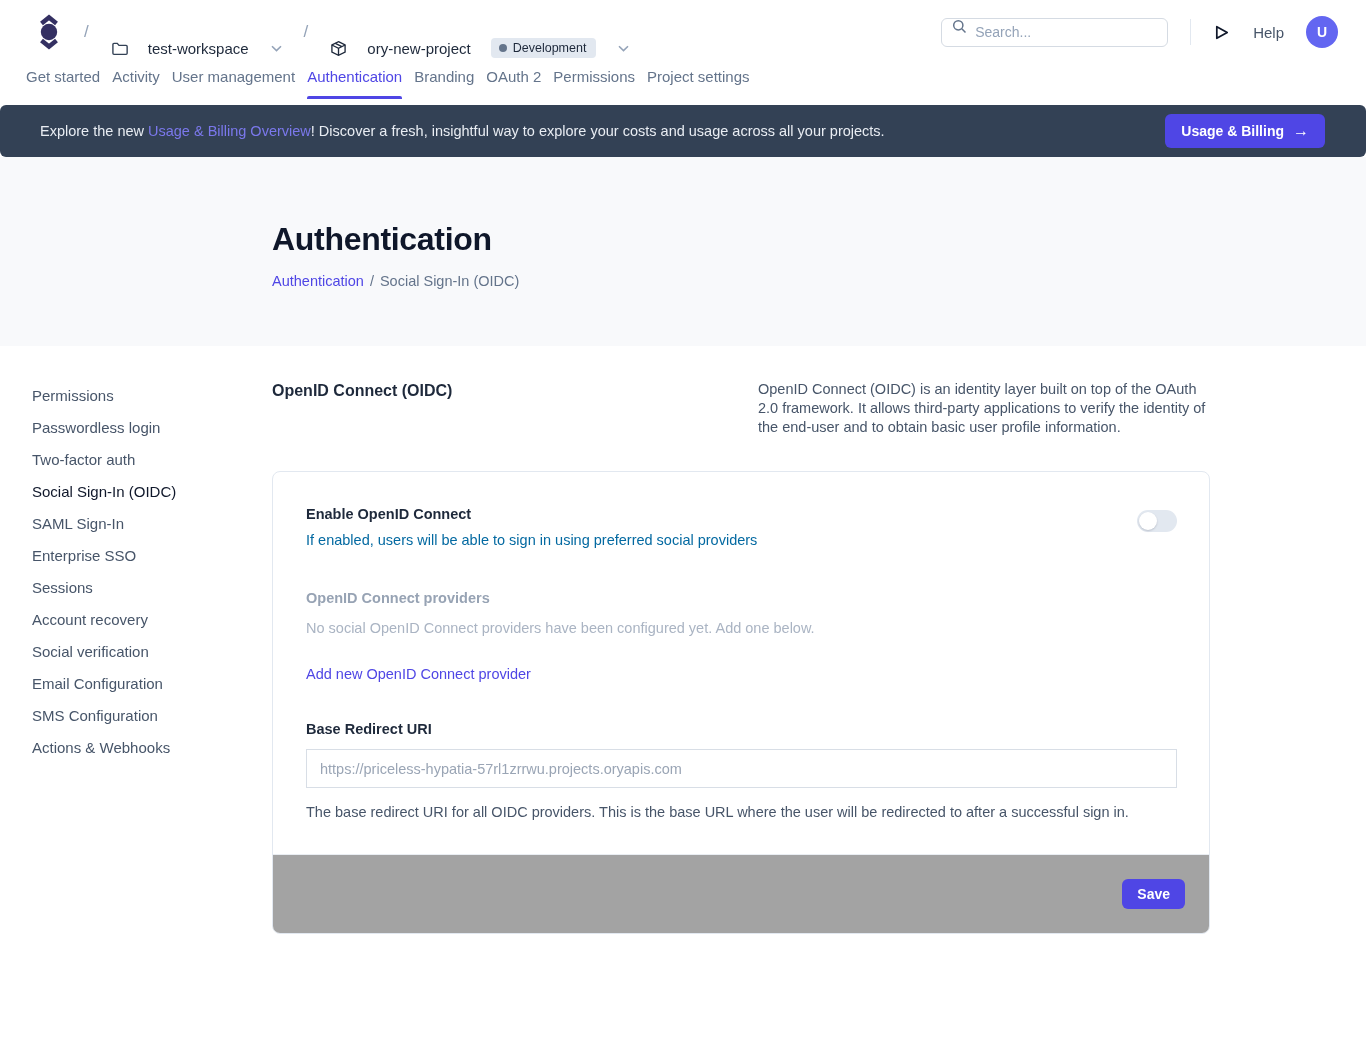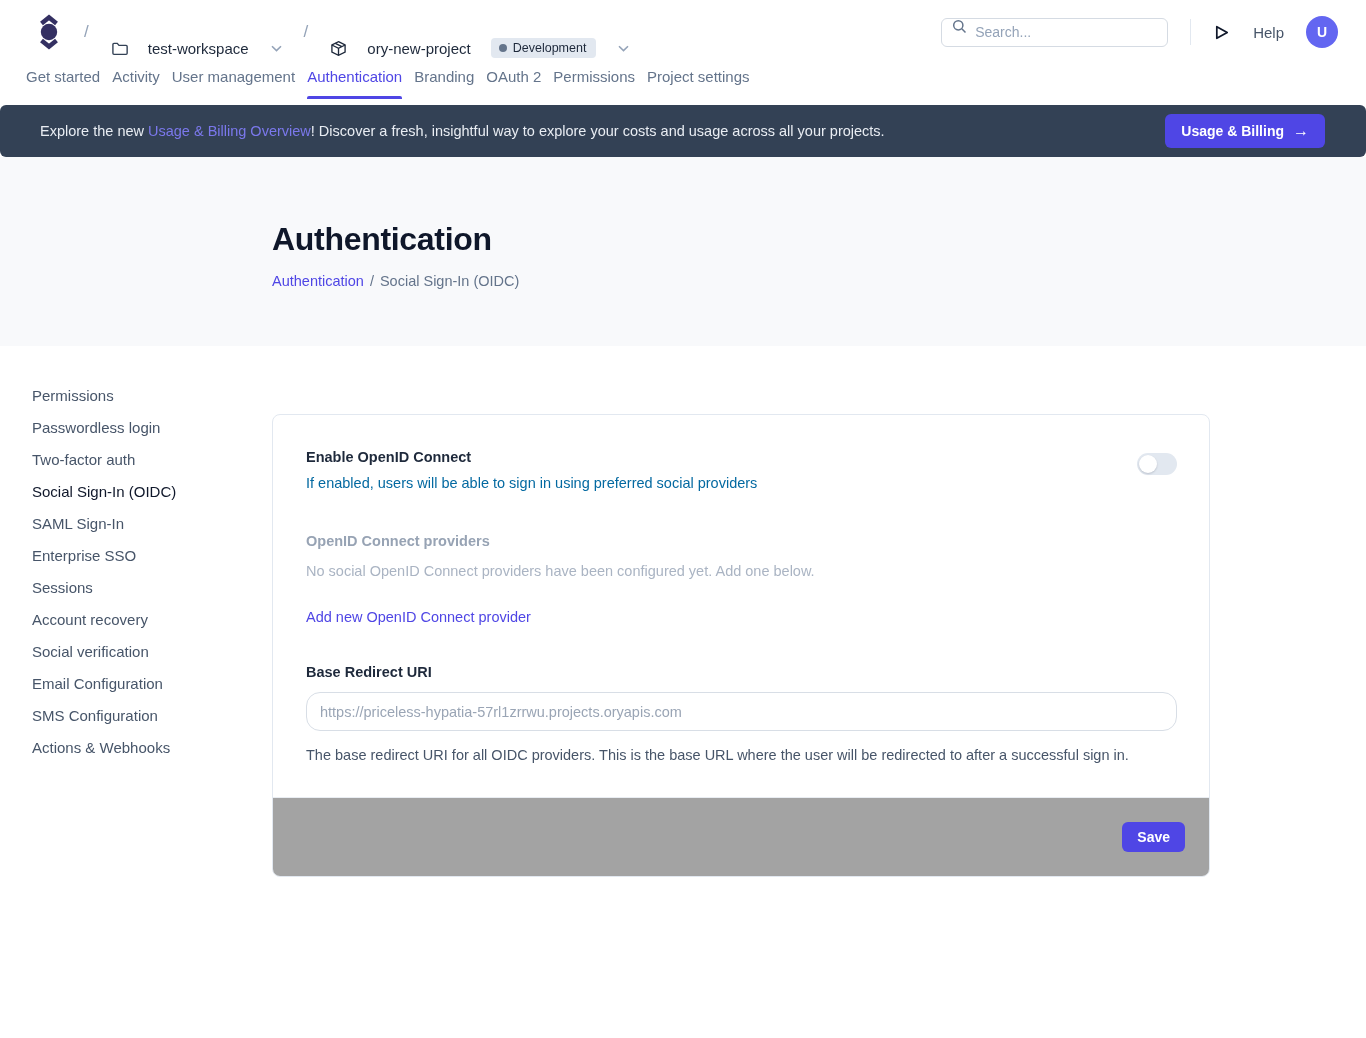--- a/index.html
+++ b/index.html
@@ -137,21 +137,21 @@
   }
   .providers-title { margin-top: 42px; font-size: 14.5px; font-weight: 700; color: #97a3b4; }
   .providers-empty { margin-top: 14px; font-size: 14.5px; color: #aab4c3; }
   .add-link {
     display: inline-block; margin-top: 30px; font-size: 14.5px; font-weight: 500;
     color: #4f46e5; text-decoration: none; cursor: pointer;
   }
   .uri-label { margin-top: 38px; font-size: 14.5px; font-weight: 700; color: #1e293b; }
   .uri-input {
     margin-top: 12px; width: 100%; height: 39px;
-    border: 1px solid #d8dee6; border-radius: 14px; padding: 0 13px;
+    border: 1px solid #d8dee6; border-radius: 0; padding: 0 13px;
     font-size: 14.5px; color: #334155; font-family: inherit; outline: none;
     background: #fff;
   }
   .uri-input::placeholder { color: #9aa5b5; }
   .uri-help { margin-top: 16px; font-size: 14.5px; color: #475569; }
   .card-footer {
     background: #a3a3a3; border-top: 1px solid #e9edf2;
     display: flex; justify-content: flex-end; align-items: center;
     padding: 24px 24px;
   }
@@ -287,20 +287,24 @@
       <button class="side-item">Social verification</button>
 
       <button class="side-item">Email Configuration</button>
 
       <button class="side-item">SMS Configuration</button>
 
       <button class="side-item">Actions &amp; Webhooks</button>
     </nav>
 
   <main class="main-col">
+    <div class="section-head">
+      <h2 class="section-title">OpenID Connect (OIDC)</h2>
+      <p class="section-desc">OpenID Connect (OIDC) is an identity layer built on top of the OAuth 2.0 framework. It allows third-party applications to verify the identity of the end-user and to obtain basic user profile information.</p>
+    </div>
 
     <div class="card">
       <div class="card-body">
         <div class="toggle-row">
           <div>
             <div class="field-title">Enable OpenID Connect</div>
             <div class="field-sub">If enabled, users will be able to sign in using preferred social providers</div>
           </div>
           <button class="toggle" aria-checked="false">
             <span class="knob"></span>

